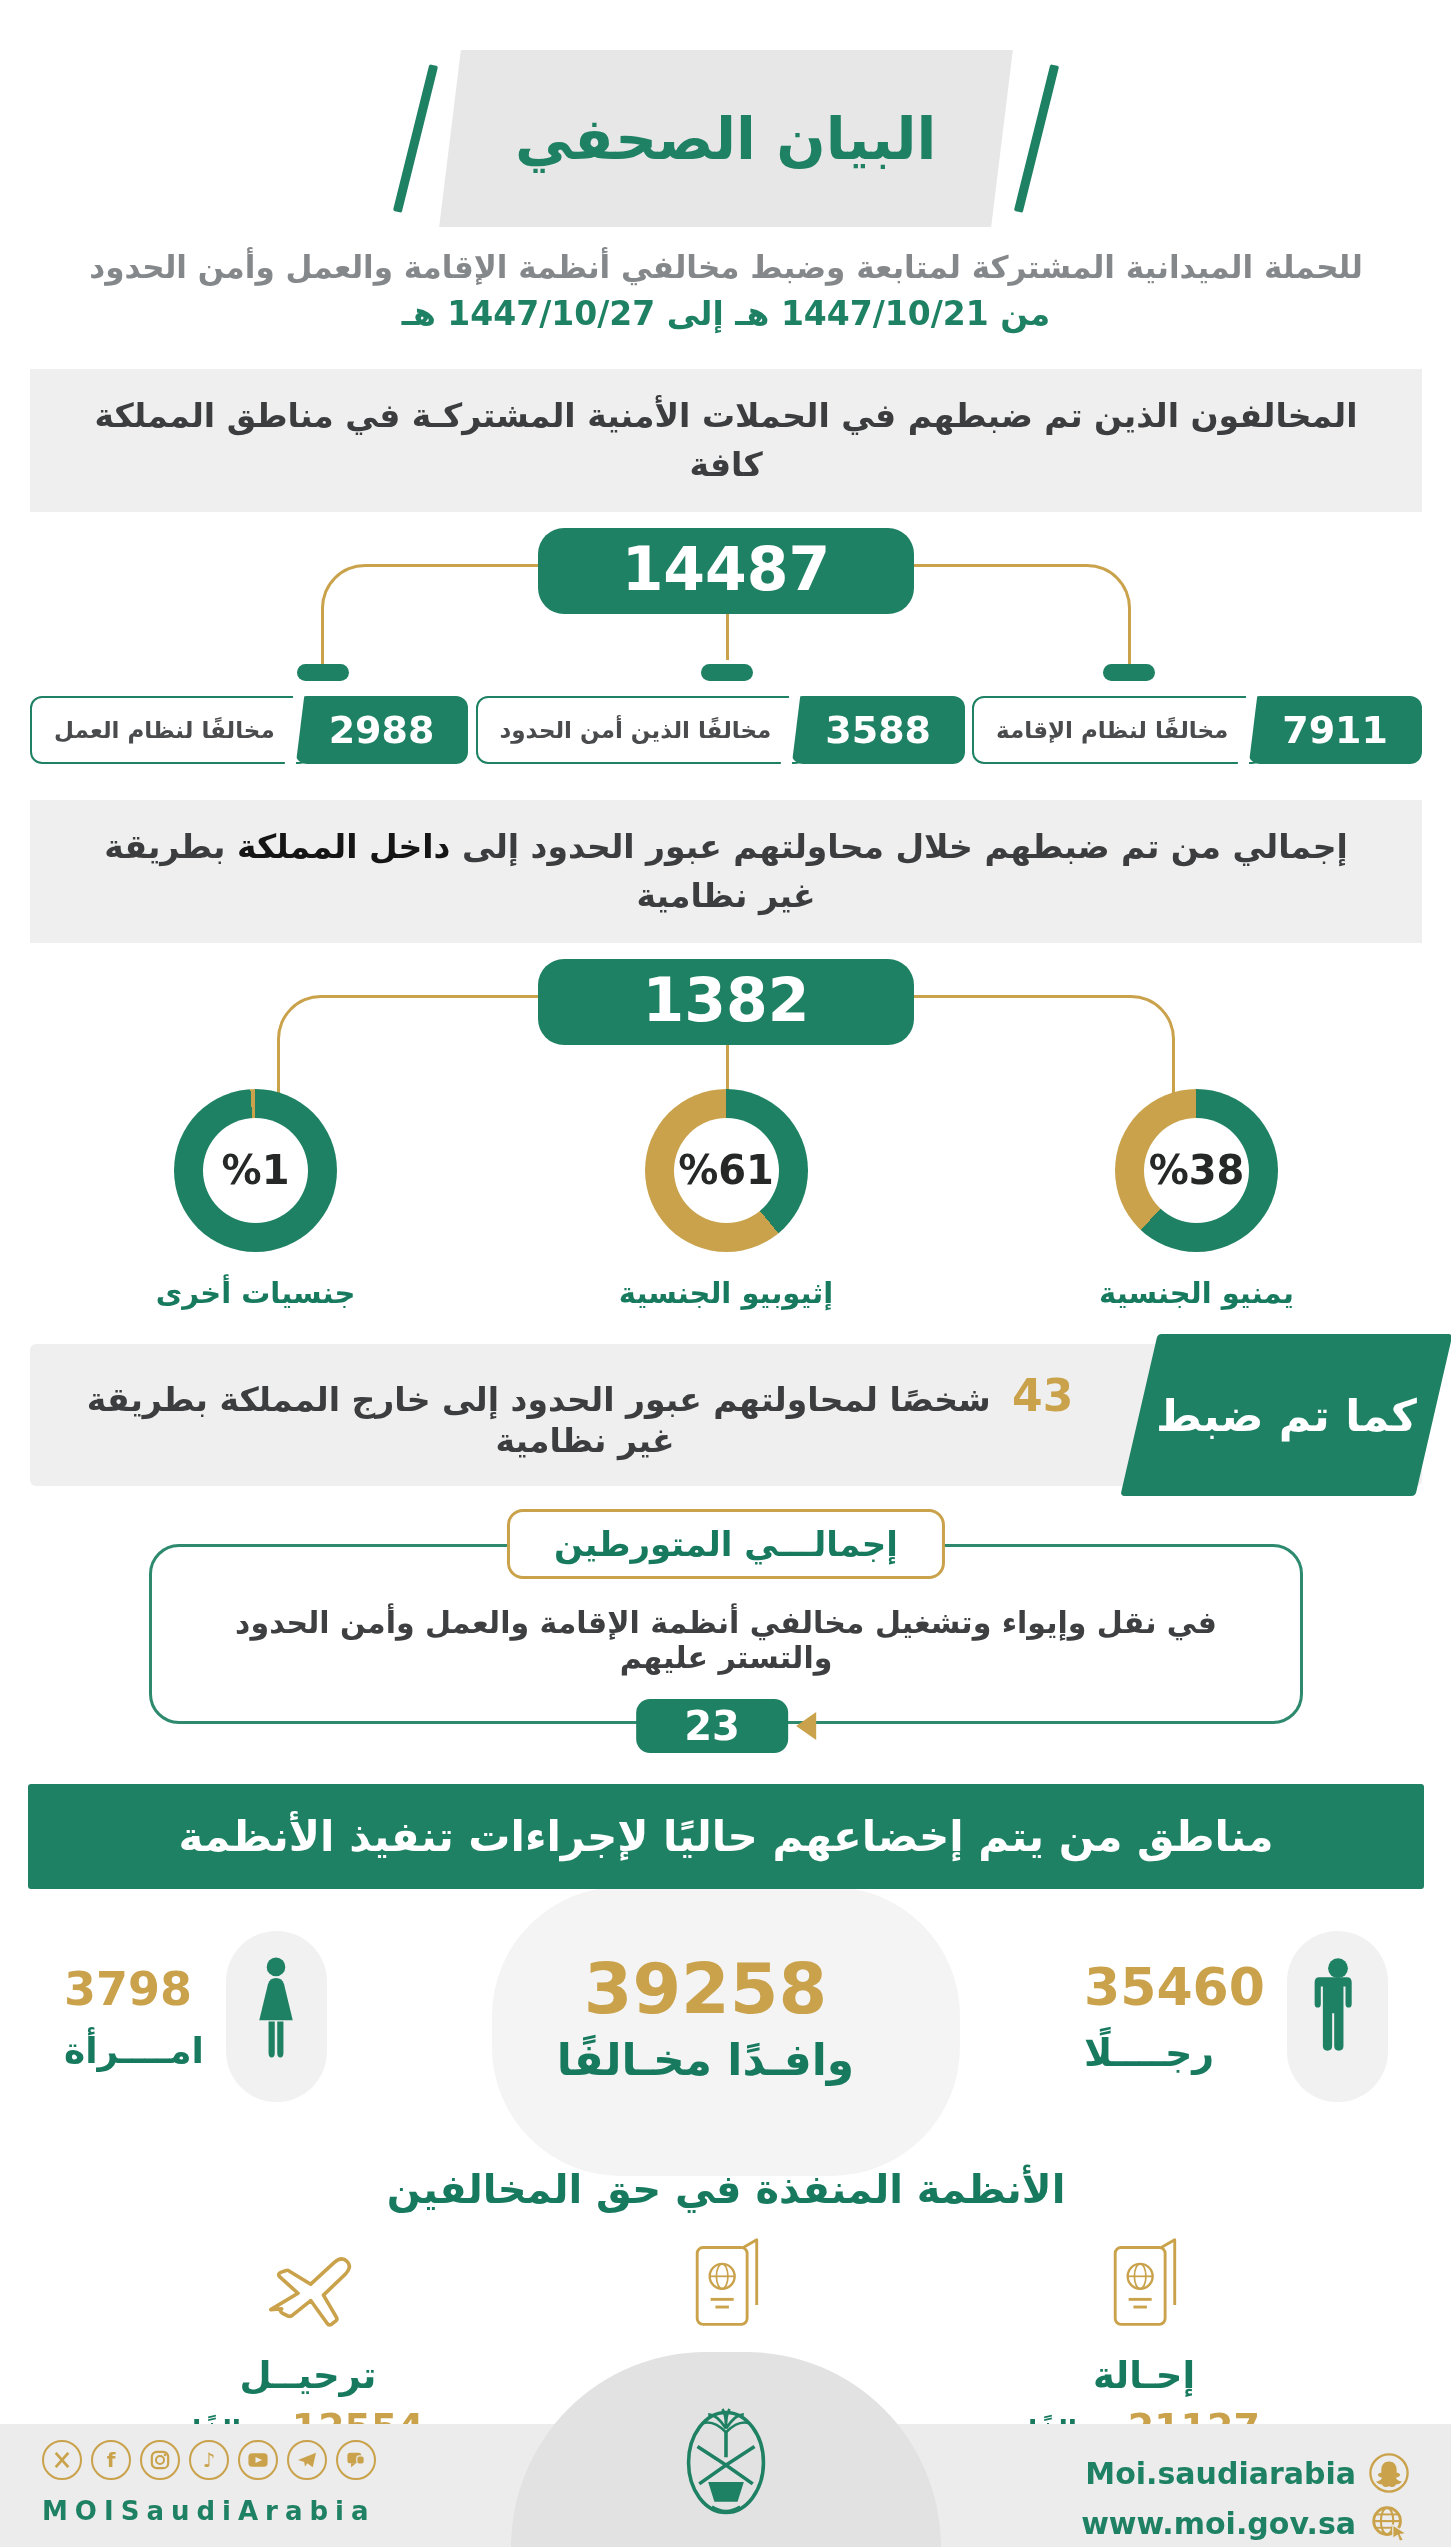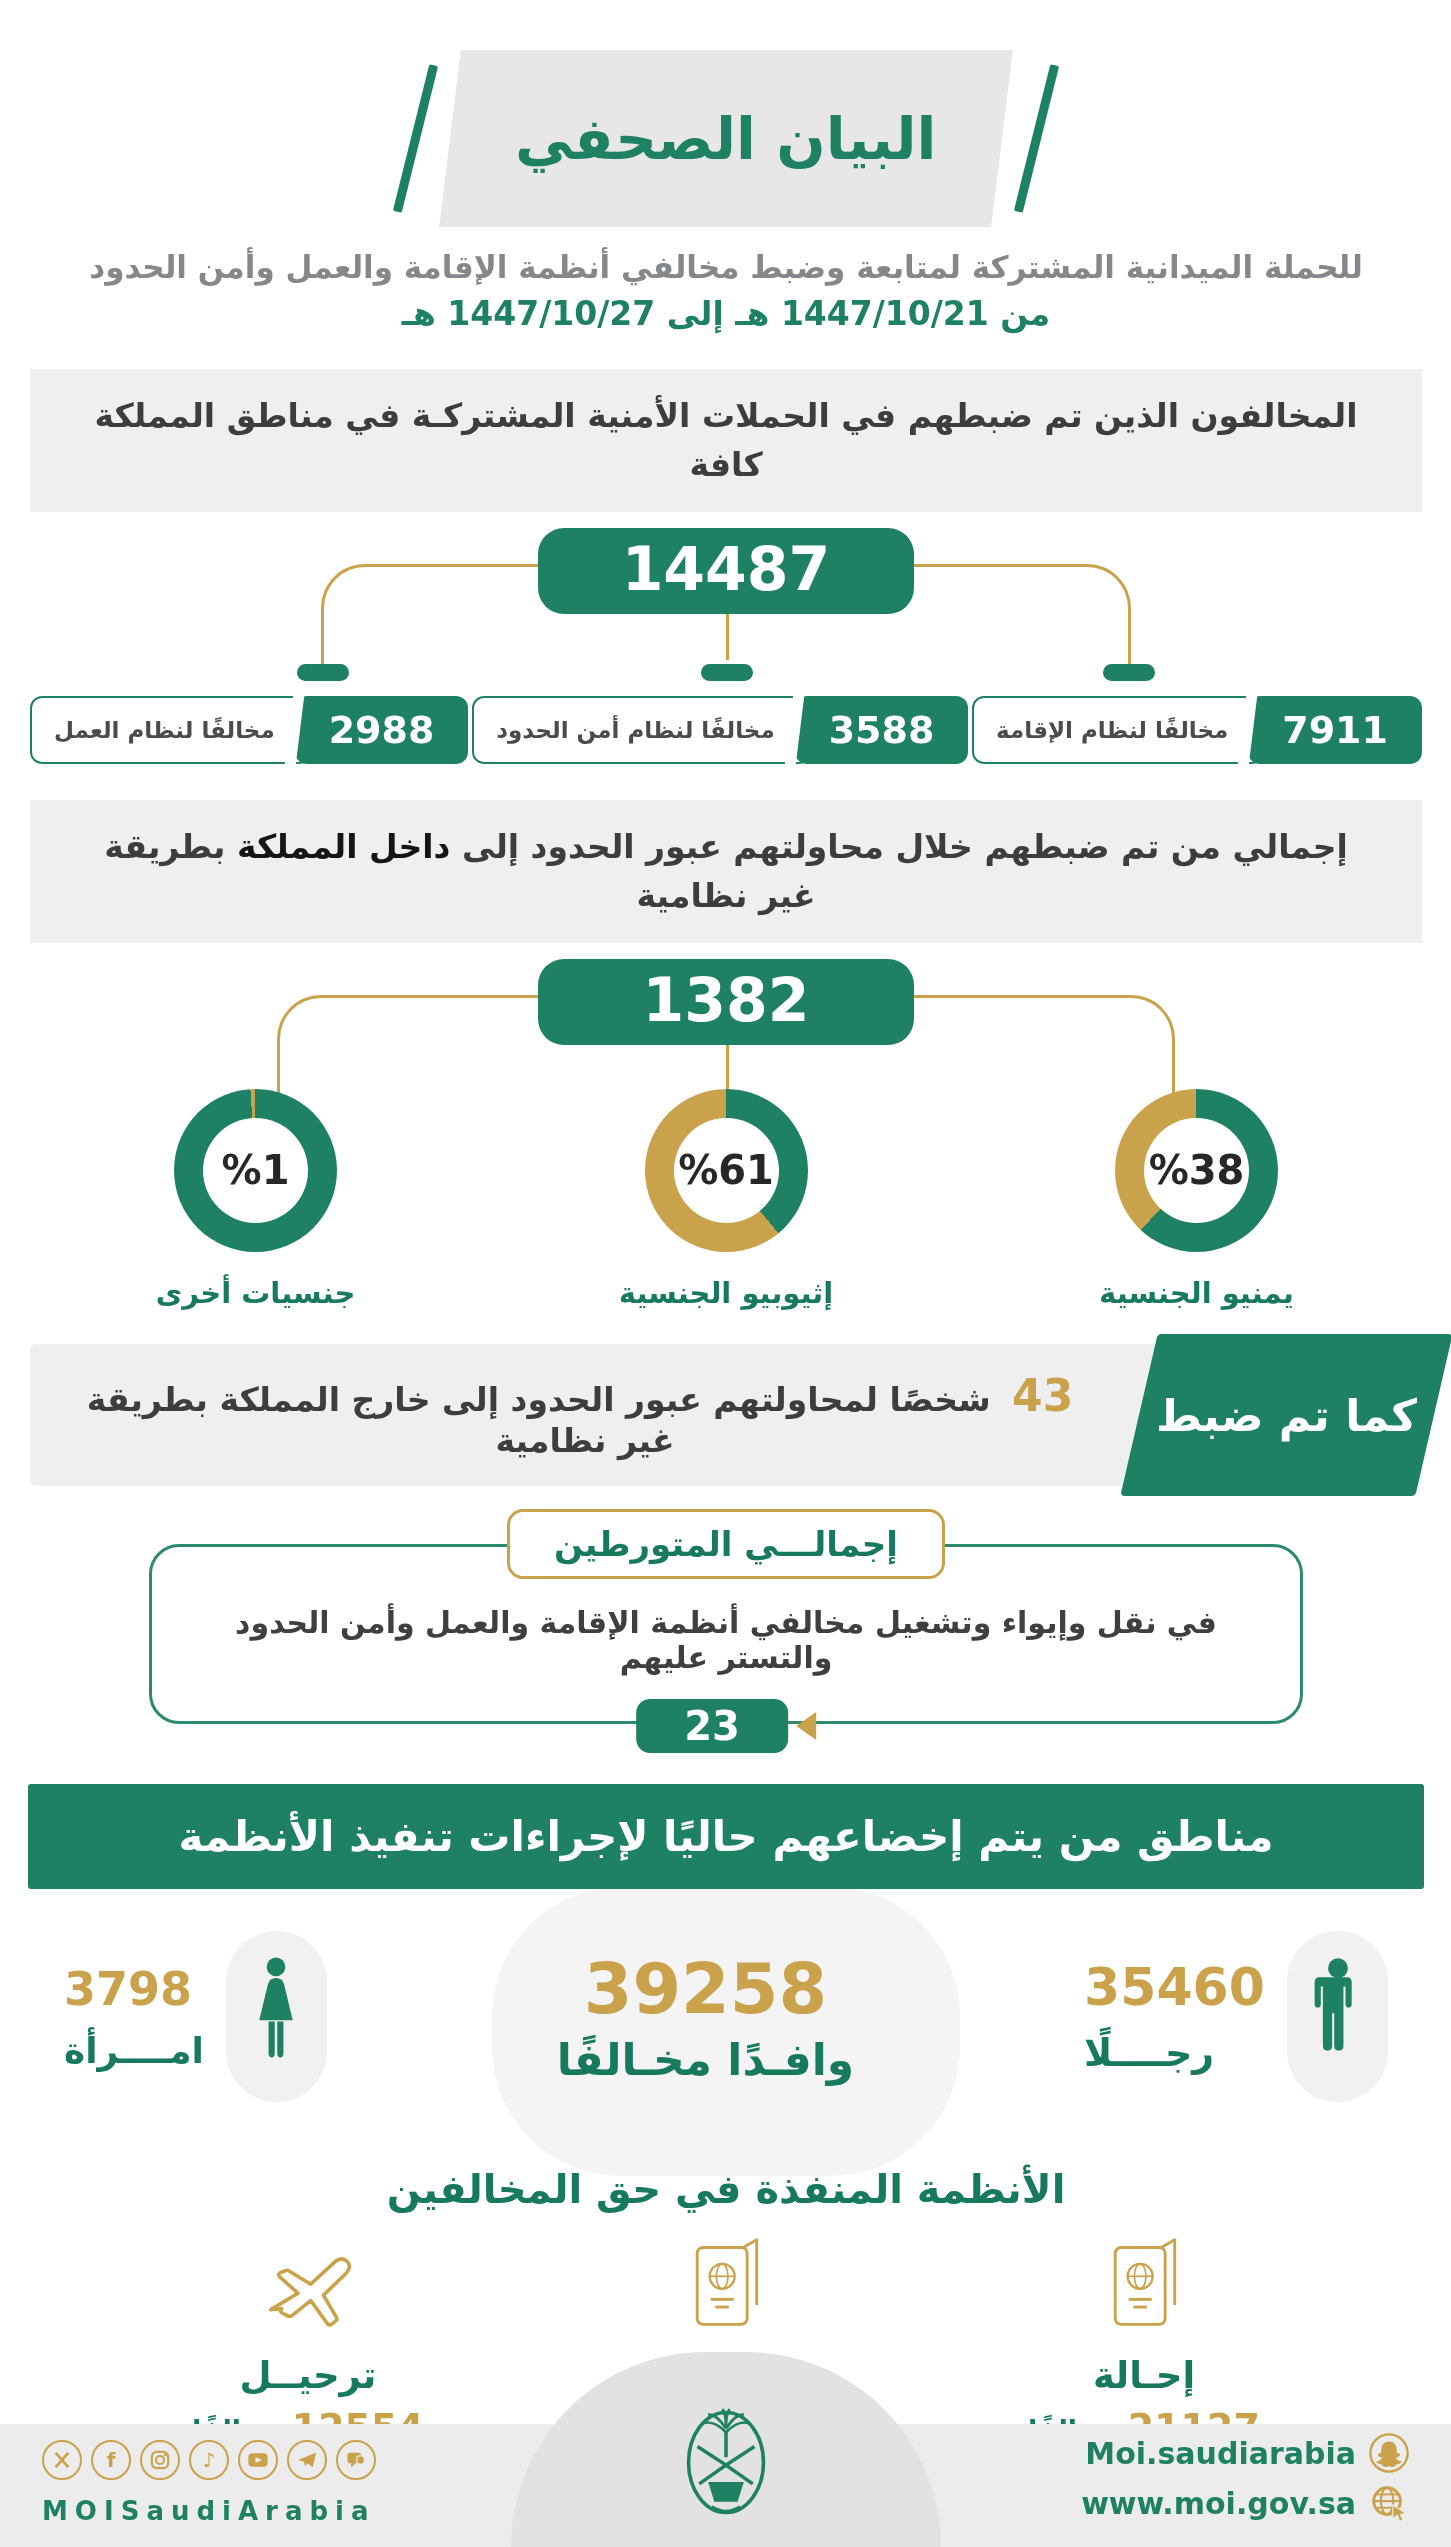--- a/index.html
+++ b/index.html
@@ -101,21 +101,21 @@
   .notice{margin:34px 28px 0;background:var(--red);border-radius:4px;padding:24px 42px;color:#fff;font-weight:bold;font-size:24.4px;line-height:1.8}
 
   
   .footer{position:absolute;bottom:0;left:0;right:0;height:123px;background:#ececec;direction:ltr}
   .dome{position:absolute;bottom:0;left:50%;transform:translateX(-50%);width:430px;height:195px;background:#e2e2e2;border-radius:215px 215px 0 0}
   .emblem{position:absolute;bottom:6px;left:50%;transform:translateX(-50%)}
   .foot-left{position:absolute;left:42px;top:16px}
   .social-row{display:flex;gap:9px}
   .sic{width:40px;height:40px;border:2px solid var(--gold);border-radius:50%;display:flex;align-items:center;justify-content:center;color:var(--gold);font-weight:bold;font-size:20px}
   .handle{margin-top:16px;color:var(--green);font-size:26px;font-weight:bold;letter-spacing:7px}
-  .foot-right{position:absolute;right:42px;top:8px;display:flex;flex-direction:column;gap:8px;align-items:flex-end}
+  .foot-right{position:absolute;right:42px;top:28px;display:flex;flex-direction:column;gap:8px;align-items:flex-end}
   .contact-row{display:flex;align-items:center;gap:12px}
   .contact-text{color:var(--green);font-size:30px;font-weight:bold}
 </style>
 </head>
 <body>
 
 <div class="page">
 
   <div class="hdr">
     <div class="hdr-row">
@@ -139,21 +139,21 @@
     <div class="l-pill"></div>
     <div class="r-pill"></div>
   </div>
   <div class="chips">
     <div class="chip">
       <div class="chip-num">7911</div>
       <div class="chip-label">مخالفًا لنظام الإقامة</div>
     </div>
     <div class="chip">
       <div class="chip-num">3588</div>
-      <div class="chip-label">مخالفًا لنظام أمن الحدود</div>
+      <div class="chip-label">مخالفًا الذين أمن الحدود</div>
     </div>
     <div class="chip">
       <div class="chip-num">2988</div>
       <div class="chip-label">مخالفًا لنظام العمل</div>
     </div>
   </div>
 
   <div class="band">
     <span>إجمالي من تم ضبطهم خلال محاولتهم عبور الحدود إلى</span>
     <b>داخل المملكة</b>

